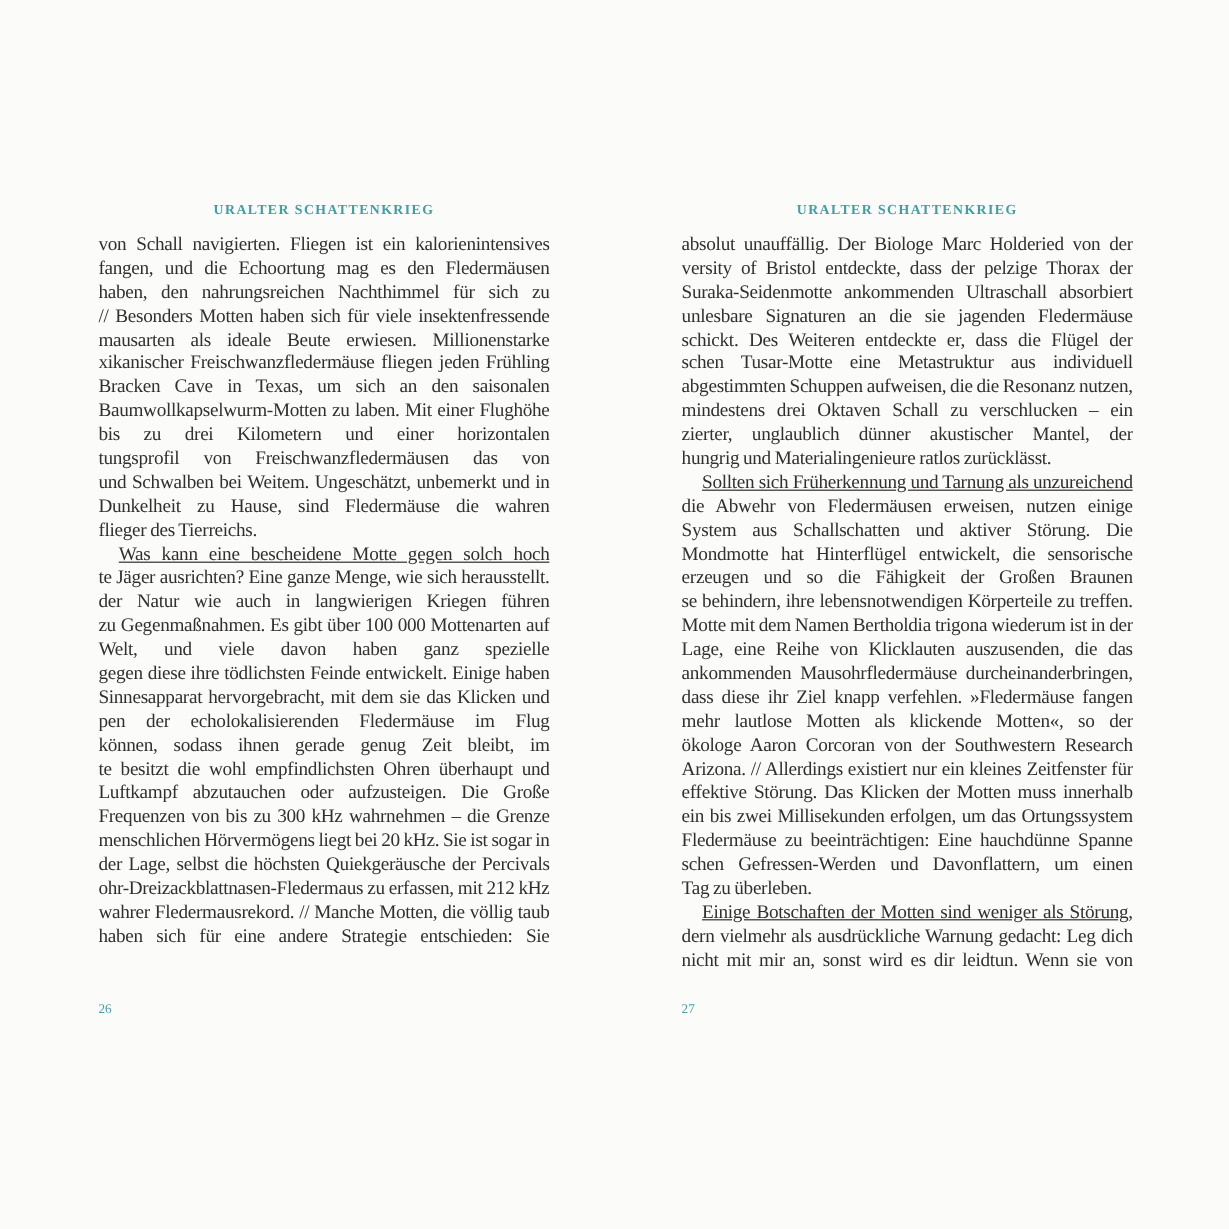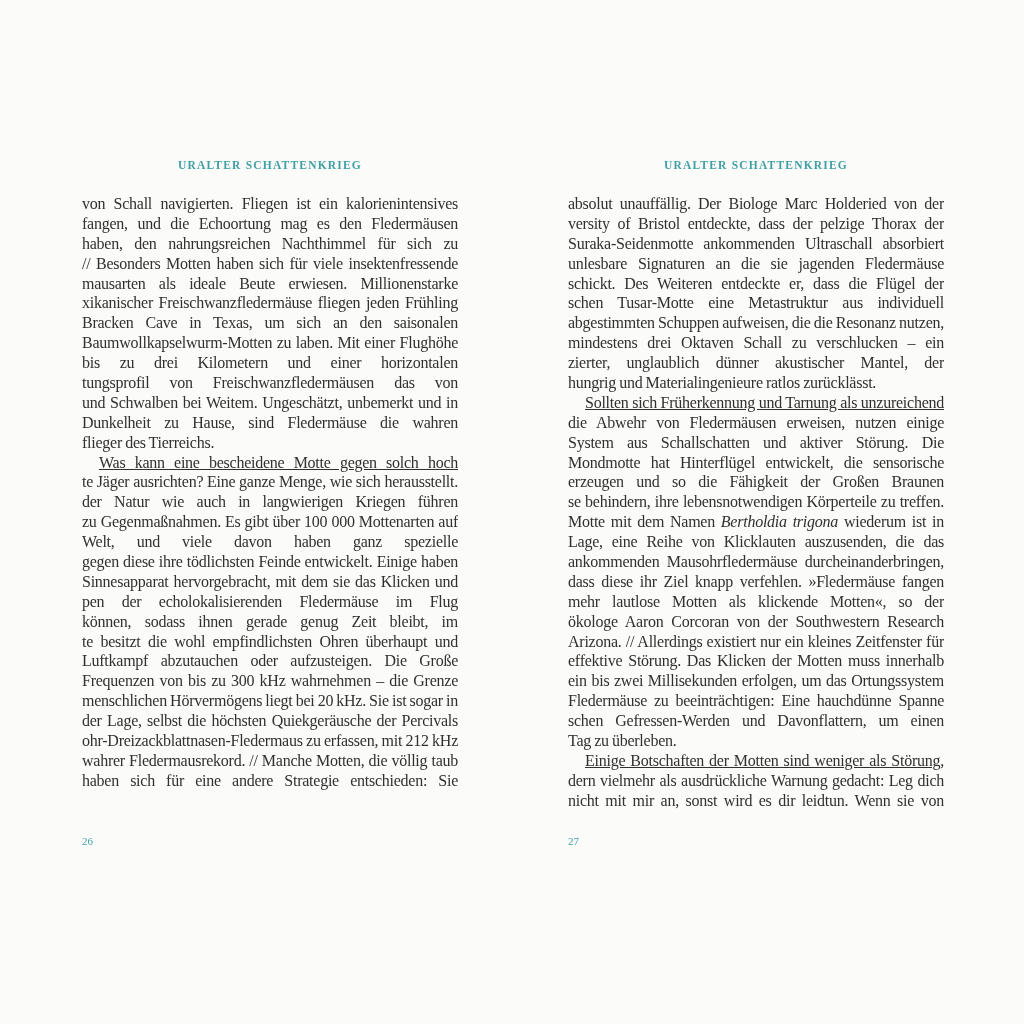--- a/index.html
+++ b/index.html
@@ -18,21 +18,21 @@
   .page {
     position: absolute;
     top: 0;
     width: 376px;
     height: 1024px;
   }
   .page.left  { left: 82px; }
   .page.right { left: 568px; }
   .running-head {
     position: absolute;
-    top: 159px;
+    top: 169px;
     left: 0;
     width: 100%;
     text-align: center;
     color: #3fa0a4;
     font-size: 11.5px;
     letter-spacing: 1.2px;
     font-weight: 600;
     white-space: nowrap;
   }
   .text-block {
@@ -46,21 +46,21 @@
     word-spacing: -0.6px;
   }
   .line {
     text-align: justify;
     text-align-last: justify;
     height: 19.9px;
     overflow: hidden;
   }
   .line.last   { text-align-last: left; }
   .line.indent { text-indent: 17px; text-decoration: underline; }
-  .italic      { font-style: italic; }
+  .italic      { }
   .folio {
     position: absolute;
     top: 835px;
     left: 0;
     width: 100%;
     text-align: left;
     color: #44a2a4;
     font-size: 11px;
   }
 </style>

